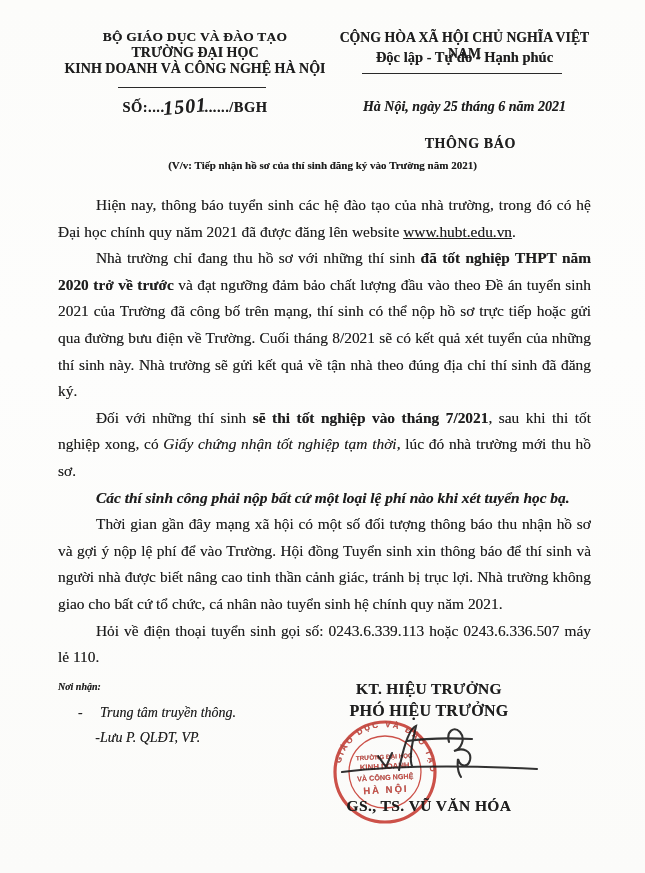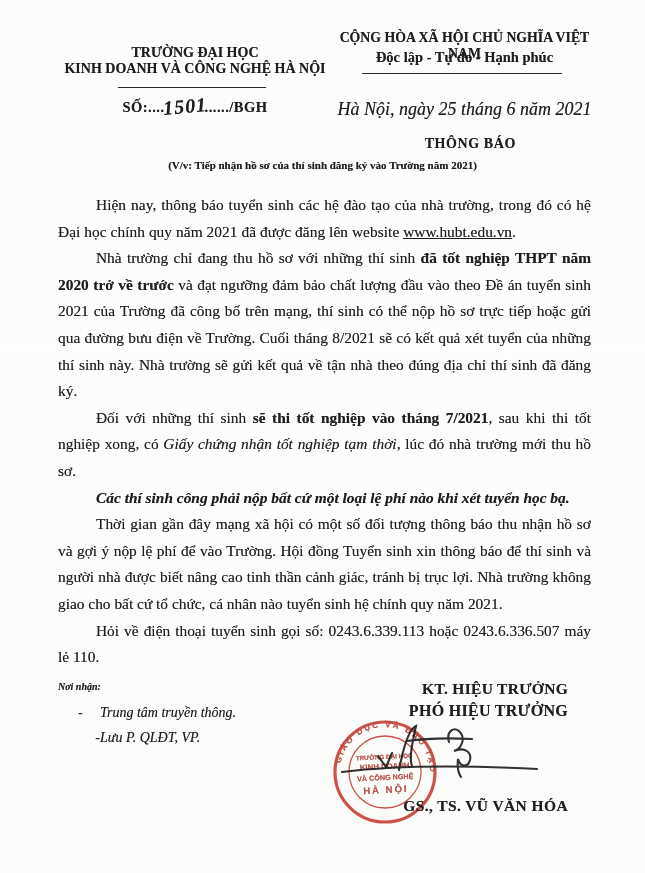--- a/index.html
+++ b/index.html
@@ -26,53 +26,54 @@
     display:inline-block; font-style:italic; font-weight:600;
     font-size:20px; transform:rotate(-5deg) translateY(1px);
     letter-spacing:1px; margin:0 -2px;
   }
 
   
   .hr{left:322px; width:285px; text-align:center;}
   .hr1{top:30px; font-size:13.8px; font-weight:bold;}
   .hr2{top:49px; font-size:14.5px; font-weight:bold;}
   .rule-r{top:73px; left:362px; width:200px; height:0; border-top:1.6px solid #2a2a2a;}
-  .date{top:99px; font-size:18px; font-weight:normal; font-style:italic;}
+  .date{top:99px; font-size:14px; font-weight:bold; font-style:italic;}
 
   .title{top:136px; left:0; width:516px; text-align:right;
          font-size:14px; font-weight:bold; letter-spacing:.6px;}
   .subtitle{top:159px; left:0; width:645px; text-align:center;
          font-size:11px; font-weight:bold;}
 
   
   .body{top:192px; left:58px; width:533px; font-size:15.4px; line-height:26.6px;
         text-align:justify;}
   .body p{margin:0; text-indent:38px;}
   .lead{letter-spacing:.05px;}
 
   
   .noi-nhan{left:58px; top:681px; font-size:10px; font-weight:bold; font-style:italic;}
   .nn-item{font-size:14px; font-style:italic;}
   .nn1{left:78px; top:705px;}
   .nn2{left:78px; top:730px;text-align:right;}
   .nn-dash{display:inline-block; width:22px;}
 
-  .sign-block{left:308px; width:260px; text-align:right;}
+  .sign-block{left:299px; width:260px; text-align:center;}
   .kt{top:680px; font-size:15.5px; font-weight:bold; letter-spacing:.3px;}
   .pho{top:702px; font-size:16px; font-weight:bold; letter-spacing:.3px;}
   .signer{top:797px; font-size:15.5px; font-weight:bold; letter-spacing:.4px;}
 
   .stamp-svg{left:325px; top:712px;}
   .sig-svg{left:333px; top:714px;}
 </style>
 </head>
 <body>
 
 <div class="page">
 
+  <div class="abs hl hl1">BỘ GIÁO DỤC VÀ ĐÀO TẠO</div>
   <div class="abs hl hl2">TRƯỜNG ĐẠI HỌC</div>
   <div class="abs hl hl3">KINH DOANH VÀ CÔNG NGHỆ HÀ NỘI</div>
   <div class="abs rule-l"></div>
   <div class="abs hl so"><span>SỐ:....</span><span class="hand">1501</span><span>....../BGH</span></div>
 
   <div class="abs hr hr1">CỘNG HÒA XÃ HỘI CHỦ NGHĨA VIỆT NAM</div>
   <div class="abs hr hr2">Độc lập - Tự do - Hạnh phúc</div>
   <div class="abs rule-r"></div>
   <div class="abs hr date">Hà Nội, ngày 25 tháng 6 năm 2021</div>
 

